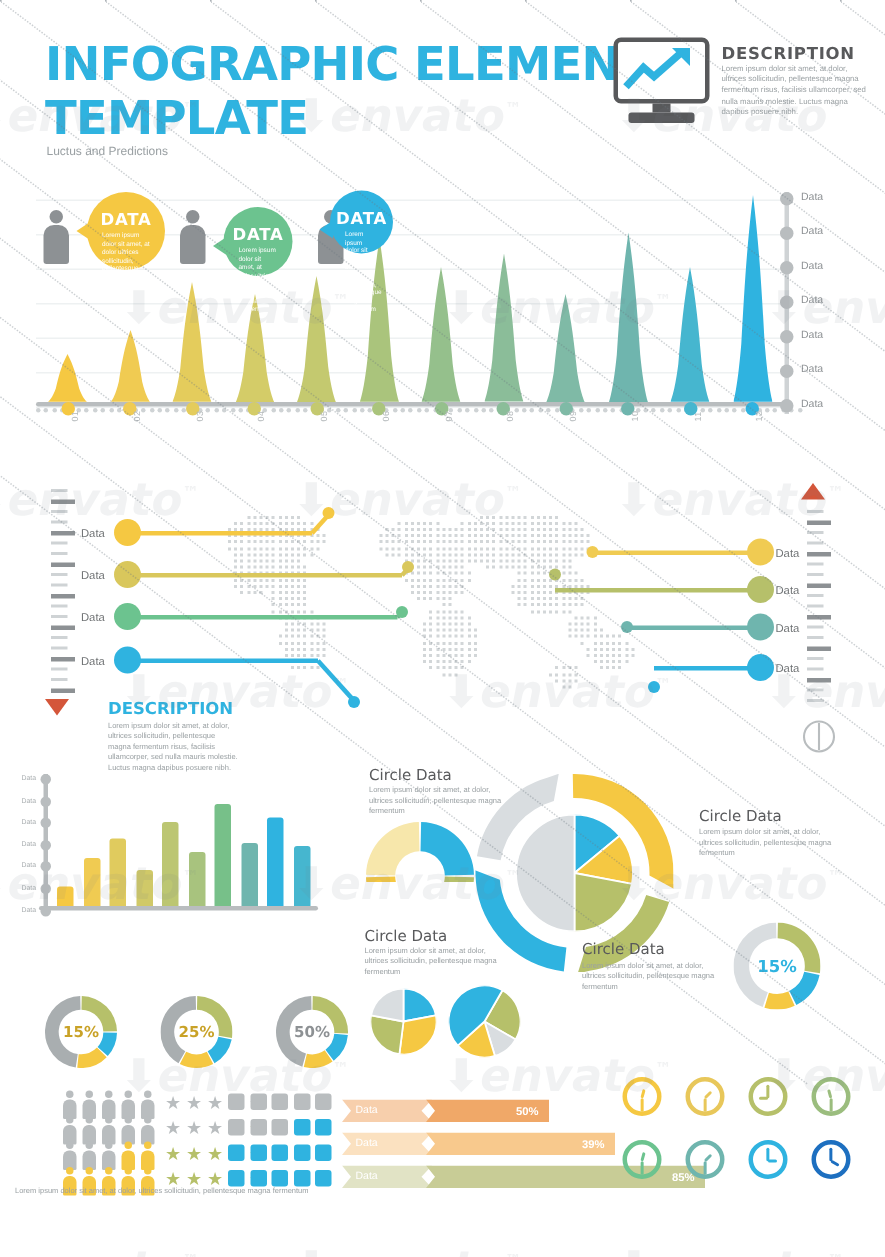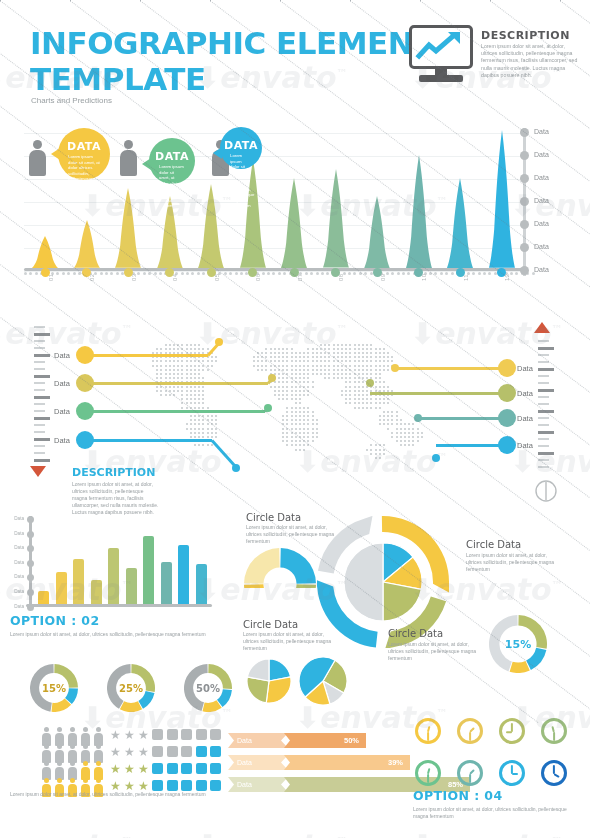--- a/index.html
+++ b/index.html
@@ -102,21 +102,21 @@
 </style>
 </head>
 <body>
 
 <div class="page">
 
   <div class="title">
     <span>INFOGRAPHIC ELEMENTS</span>
     <span class="l2">TEMPLATE</span>
   </div>
-  <div class="subtitle">Charts and Predictions</div>
+  <div class="subtitle">Luctus and Predictions</div>
 
   <div class="monitor">
     <div class="mon-screen">
       <svg width="58" height="38" viewBox="0 0 58 38" style="position:absolute;left:0;top:0;">
         <polyline points="7,28 17,17 24,23 40,9" fill="none" stroke="#2fb3e0" stroke-width="5" stroke-linecap="square" stroke-linejoin="miter"></polyline>
         <polygon points="36,4 48,4 48,16" fill="#2fb3e0"></polygon>
       </svg>
     </div>
     <div class="mon-neck"></div>
     <div class="mon-base"></div>
@@ -1292,24 +1292,20 @@
       <div class="blab" style="left:8px;top:545.2px;">Data</div>
       <div class="bdot" style="left:27px;top:559.8px;"></div>
       <div class="blab" style="left:8px;top:559.8px;">Data</div>
       <div class="bdot" style="left:27px;top:574.4px;"></div>
       <div class="blab" style="left:8px;top:574.4px;">Data</div>
       <div class="bdot" style="left:27px;top:589px;"></div>
       <div class="blab" style="left:8px;top:589px;">Data</div>
       <div class="bdot" style="left:27px;top:603.6px;"></div>
       <div class="blab" style="left:8px;top:603.6px;">Data</div>
     </div>
-  <div class="opt" style="left:10px;top:613px;width:215px;">
-    <div class="opt-h">OPTION : 02</div>
-    <div class="opt-b">Lorem ipsum dolor sit amet, at dolor, ultrices sollicitudin, pellentesque magna fermentum</div>
-  </div>
 
   <div id="circles-zone">
       <div style="position:absolute;left:317px;top:516px;width:132px;height:132px;">
         <svg width="132" height="132" viewBox="0 0 132 132" style="position:absolute;left:0;top:0;">
           <path d="M 64.84814117513929 0.010052119678178428
       A 66 66 0 0 1 131.9597945832603 68.30336678236506
       L 132.17511881987423 76.48110915769547
       L 115.96954135095478 67.74497483512505
       A 50 50 0 0 0 65.12737967813582 16.007615242180435 Z" fill="#f5c842"></path>
           <path d="M 129.11611389356034 85.29653251170063
@@ -1571,24 +1567,20 @@
           <div class="hand" style="left:10px;top:9.5px;width:6px;height:2.2px;transform:rotate(0deg);"></div>
           <div class="hand" style="left:10px;top:9.5px;width:8.5px;height:2.2px;transform:rotate(-90deg);"></div>
         </div>
       <div class="clock" style="left:541px;top:760px;border:3px solid #1d6fc0;color:#1d6fc0;">
           <div class="hand" style="left:10px;top:9.5px;width:6px;height:2.2px;transform:rotate(30deg);"></div>
           <div class="hand" style="left:10px;top:9.5px;width:8.5px;height:2.2px;transform:rotate(-90deg);"></div>
         </div>
     </div>
 
   <div class="opt" style="left:10px;top:788px;width:215px;">
-    <div class="opt-b">Lorem ipsum dolor sit amet, at dolor, ultrices sollicitudin, pellentesque magna fermentum</div>
-  </div>
-  <div class="opt" style="left:413px;top:788px;width:170px;">
-    <div class="opt-h">OPTION : 04</div>
     <div class="opt-b">Lorem ipsum dolor sit amet, at dolor, ultrices sollicitudin, pellentesque magna fermentum</div>
   </div>
 
   <div class="wm-layer">
       <div class="wm" style="left:-20px;top:60px;">⬇envato<sup style="font-size:11px">™</sup></div>
       <div class="wm" style="left:195px;top:60px;">⬇envato<sup style="font-size:11px">™</sup></div>
       <div class="wm" style="left:410px;top:60px;">⬇envato<sup style="font-size:11px">™</sup></div>
       <div class="wm" style="left:80px;top:188px;">⬇envato<sup style="font-size:11px">™</sup></div>
       <div class="wm" style="left:295px;top:188px;">⬇envato<sup style="font-size:11px">™</sup></div>
       <div class="wm" style="left:510px;top:188px;">⬇envato</div>

